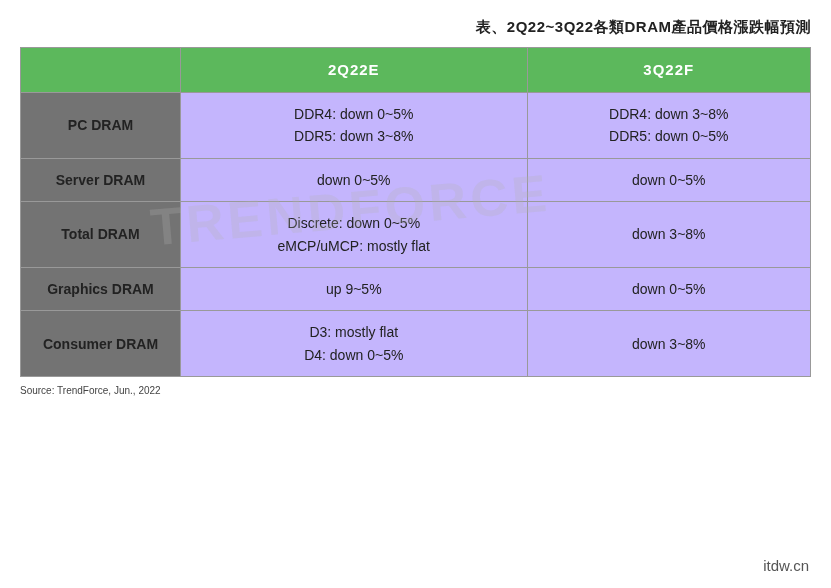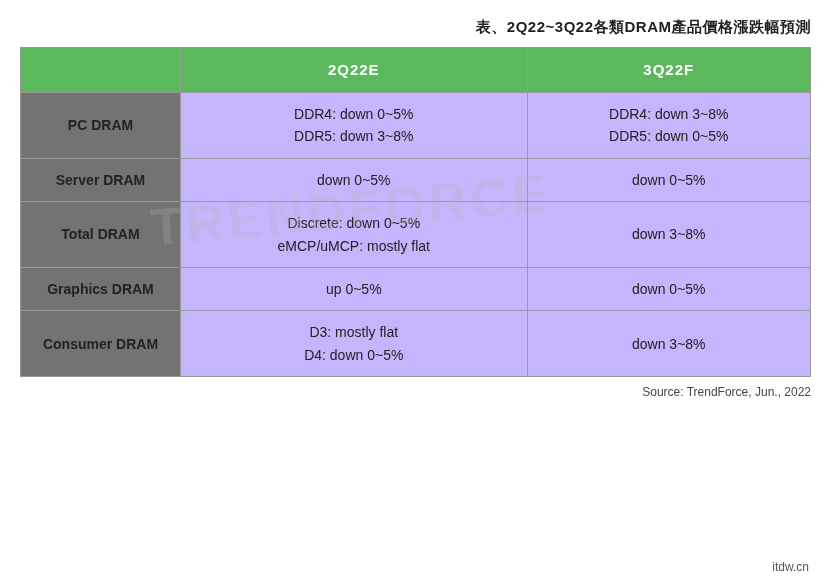--- a/index.html
+++ b/index.html
@@ -50,43 +50,42 @@
       width: 160px;
     }
     .data-cell {
       background-color: #c4b5fd;
     }
     .total-row td {
       font-weight: bold;
       border-top: 2.5px solid #999;
     }
     .footer-source {
-      font-size: 12px;
+      font-size: 10px;
       color: #444;
       margin-top: 8px;
-      text-align: right;
     }
     .watermark {
       position: absolute;
       top: 180px;
       left: 150px;
       font-size: 52px;
       font-weight: bold;
       color: rgba(180,180,180,0.25);
       letter-spacing: 4px;
       transform: rotate(-5deg);
       pointer-events: none;
       user-select: none;
       white-space: nowrap;
     }
     .site-label {
       position: absolute;
       bottom: 14px;
       right: 22px;
-      font-size: 12px;
+      font-size: 15px;
       color: #555;
     }
   </style>
 </head>
 <body>
 
 <div class="page-title">表、2Q22~3Q22各類DRAM產品價格漲跌幅預測</div>
 
 <table class="table-wrapper">
   <thead>
@@ -107,21 +106,21 @@
         <td class="data-cell">down 0~5%</td>
         <td class="data-cell">down 0~5%</td>
       </tr>
       <tr>
         <td class="row-label">Total DRAM</td>
         <td class="data-cell">Discrete: down 0~5%<br>eMCP/uMCP: mostly flat</td>
         <td class="data-cell">down 3~8%</td>
       </tr>
       <tr>
         <td class="row-label">Graphics DRAM</td>
-        <td class="data-cell">up 0~5%</td>
+        <td class="data-cell">up 9~5%</td>
         <td class="data-cell">down 0~5%</td>
       </tr>
       <tr>
         <td class="row-label">Consumer DRAM</td>
         <td class="data-cell">D3: mostly flat<br>D4: down 0~5%</td>
         <td class="data-cell">down 3~8%</td>
       </tr>
     </tbody>
 </table>
 

